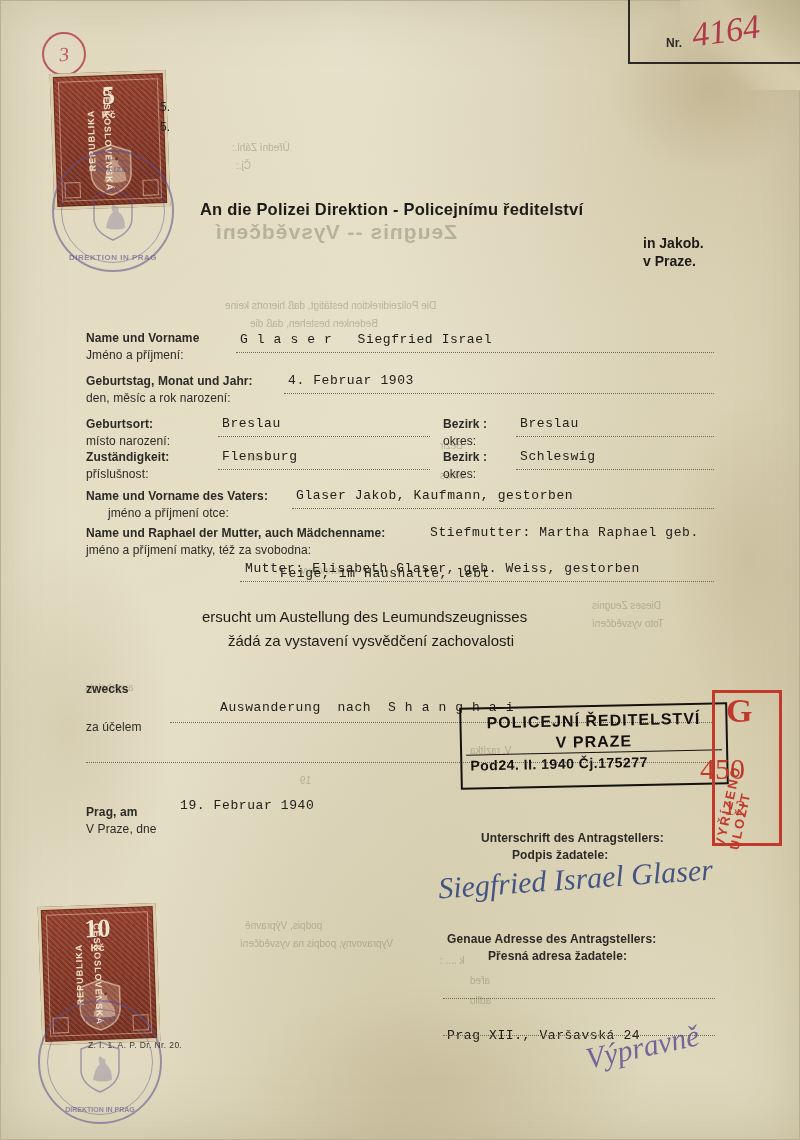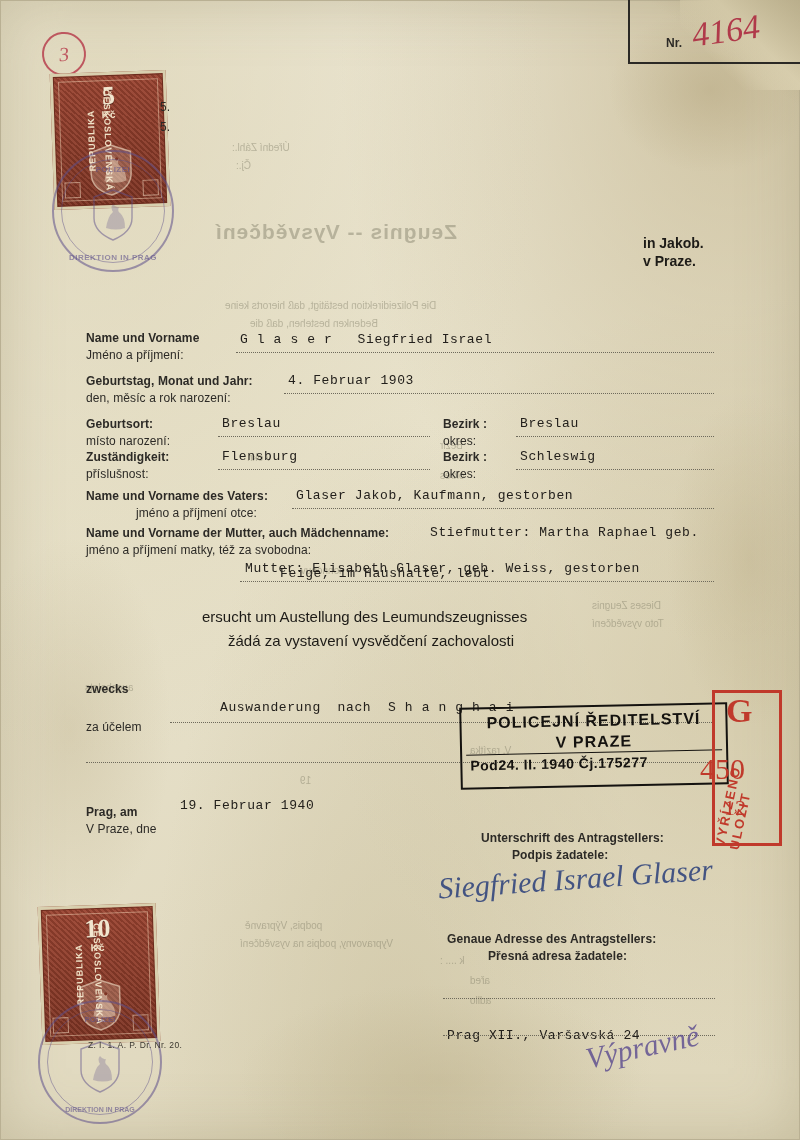--- a/index.html
+++ b/index.html
@@ -163,20 +163,21 @@
   <div class="seal" style="left:52px;top:150px;width:118px;height:118px;">
     <div class="ring"></div>
     <svg viewBox="0 0 118 118">
       <path d="M59 38 L78 45 L78 66 Q78 80 59 88 Q40 80 40 66 L40 45 Z" fill="none" stroke="rgba(92,78,138,.5)" stroke-width="1.4"></path>
       <path d="M52 76 q2-12 7-16 q-3-5 0-8 q3 4 6 3 q-2 4 1 6 q5 4 5 15 q-9 3 -19 0 Z" fill="rgba(92,78,138,.28)"></path>
       <text x="59" y="20" text-anchor="middle" class="sealtxt" fill="rgba(92,78,138,.6)" font-family="Liberation Sans, sans-serif" font-size="8">POLIZEI</text>
       <text x="59" y="108" text-anchor="middle" class="sealtxt" fill="rgba(92,78,138,.6)" font-family="Liberation Sans, sans-serif" font-size="7">DIREKTION IN PRAG</text>
     </svg>
   </div>
 
+  <div class="t hdr" style="left:200px;top:200px;">An die Polizei Direktion - Policejnímu ředitelství</div>
   <div class="t hdr2" style="left:643px;top:235px;">in Jakob.</div>
   <div class="t hdr2" style="left:643px;top:253px;">v Praze.</div>
 
   <div class="t lbl lbl-b" style="left:86px;top:331px;">Name und Vorname</div>
   <div class="t lbl" style="left:86px;top:348px;">Jméno a příjmení:</div>
   <div class="t type" style="left:240px;top:332px;">G l a s e r   Siegfried Israel</div>
   <div class="dotline" style="left:236px;top:352px;width:478px;"></div>
 
   <div class="t lbl lbl-b" style="left:86px;top:374px;">Geburtstag, Monat und Jahr:</div>
   <div class="t lbl" style="left:86px;top:391px;">den, měsíc a rok narození:</div>
@@ -195,25 +196,25 @@
   <div class="t lbl lbl-b" style="left:86px;top:450px;">Zuständigkeit:</div>
   <div class="t lbl" style="left:86px;top:467px;">příslušnost:</div>
   <div class="t type" style="left:222px;top:449px;">Flensburg</div>
   <div class="dotline" style="left:218px;top:469px;width:212px;"></div>
   <div class="t lbl lbl-b" style="left:443px;top:450px;">Bezirk :</div>
   <div class="t lbl" style="left:443px;top:467px;">okres:</div>
   <div class="t type" style="left:520px;top:449px;">Schleswig</div>
   <div class="dotline" style="left:516px;top:469px;width:198px;"></div>
 
   <div class="t lbl lbl-b" style="left:86px;top:489px;">Name und Vorname des Vaters:</div>
-  <div class="t lbl" style="left:104px;top:506px;padding-left:32px;">jméno a příjmení otce:</div>
+  <div class="t lbl" style="left:76px;top:506px;padding-left:32px;">jméno a příjmení otce:</div>
   <div class="t type" style="left:296px;top:488px;">Glaser Jakob, Kaufmann, gestorben</div>
   <div class="dotline" style="left:292px;top:508px;width:422px;"></div>
 
-  <div class="t lbl lbl-b" style="left:86px;top:526px;">Name und Vorname der Mutter, auch Mädchenname:</div>
+  <div class="t lbl lbl-b" style="left:86px;top:526px;">Name und Raphael der Mutter, auch Mädchenname:</div>
   <div class="t lbl" style="left:86px;top:543px;">jméno a příjmení matky, též za svobodna:</div>
   <div class="t type" style="left:430px;top:525px;">Stiefmutter: Martha Raphael geb.</div>
   <div class="t type" style="left:280px;top:566px;">Feige, im Haushalte, lebt</div>
   <div class="t type" style="left:245px;top:561px;">Mutter: Elisabeth Glaser, geb. Weiss, gestorben</div>
   <div class="dotline" style="left:240px;top:581px;width:474px;"></div>
 
   <div class="t req" style="left:202px;top:608px;">ersucht um Austellung des Leumundszeugnisses</div>
   <div class="t req2" style="left:228px;top:632px;">žádá za vystavení vysvědčení zachovalosti</div>
 
   <div class="t lbl lbl-b" style="left:86px;top:682px;">zwecks</div>

